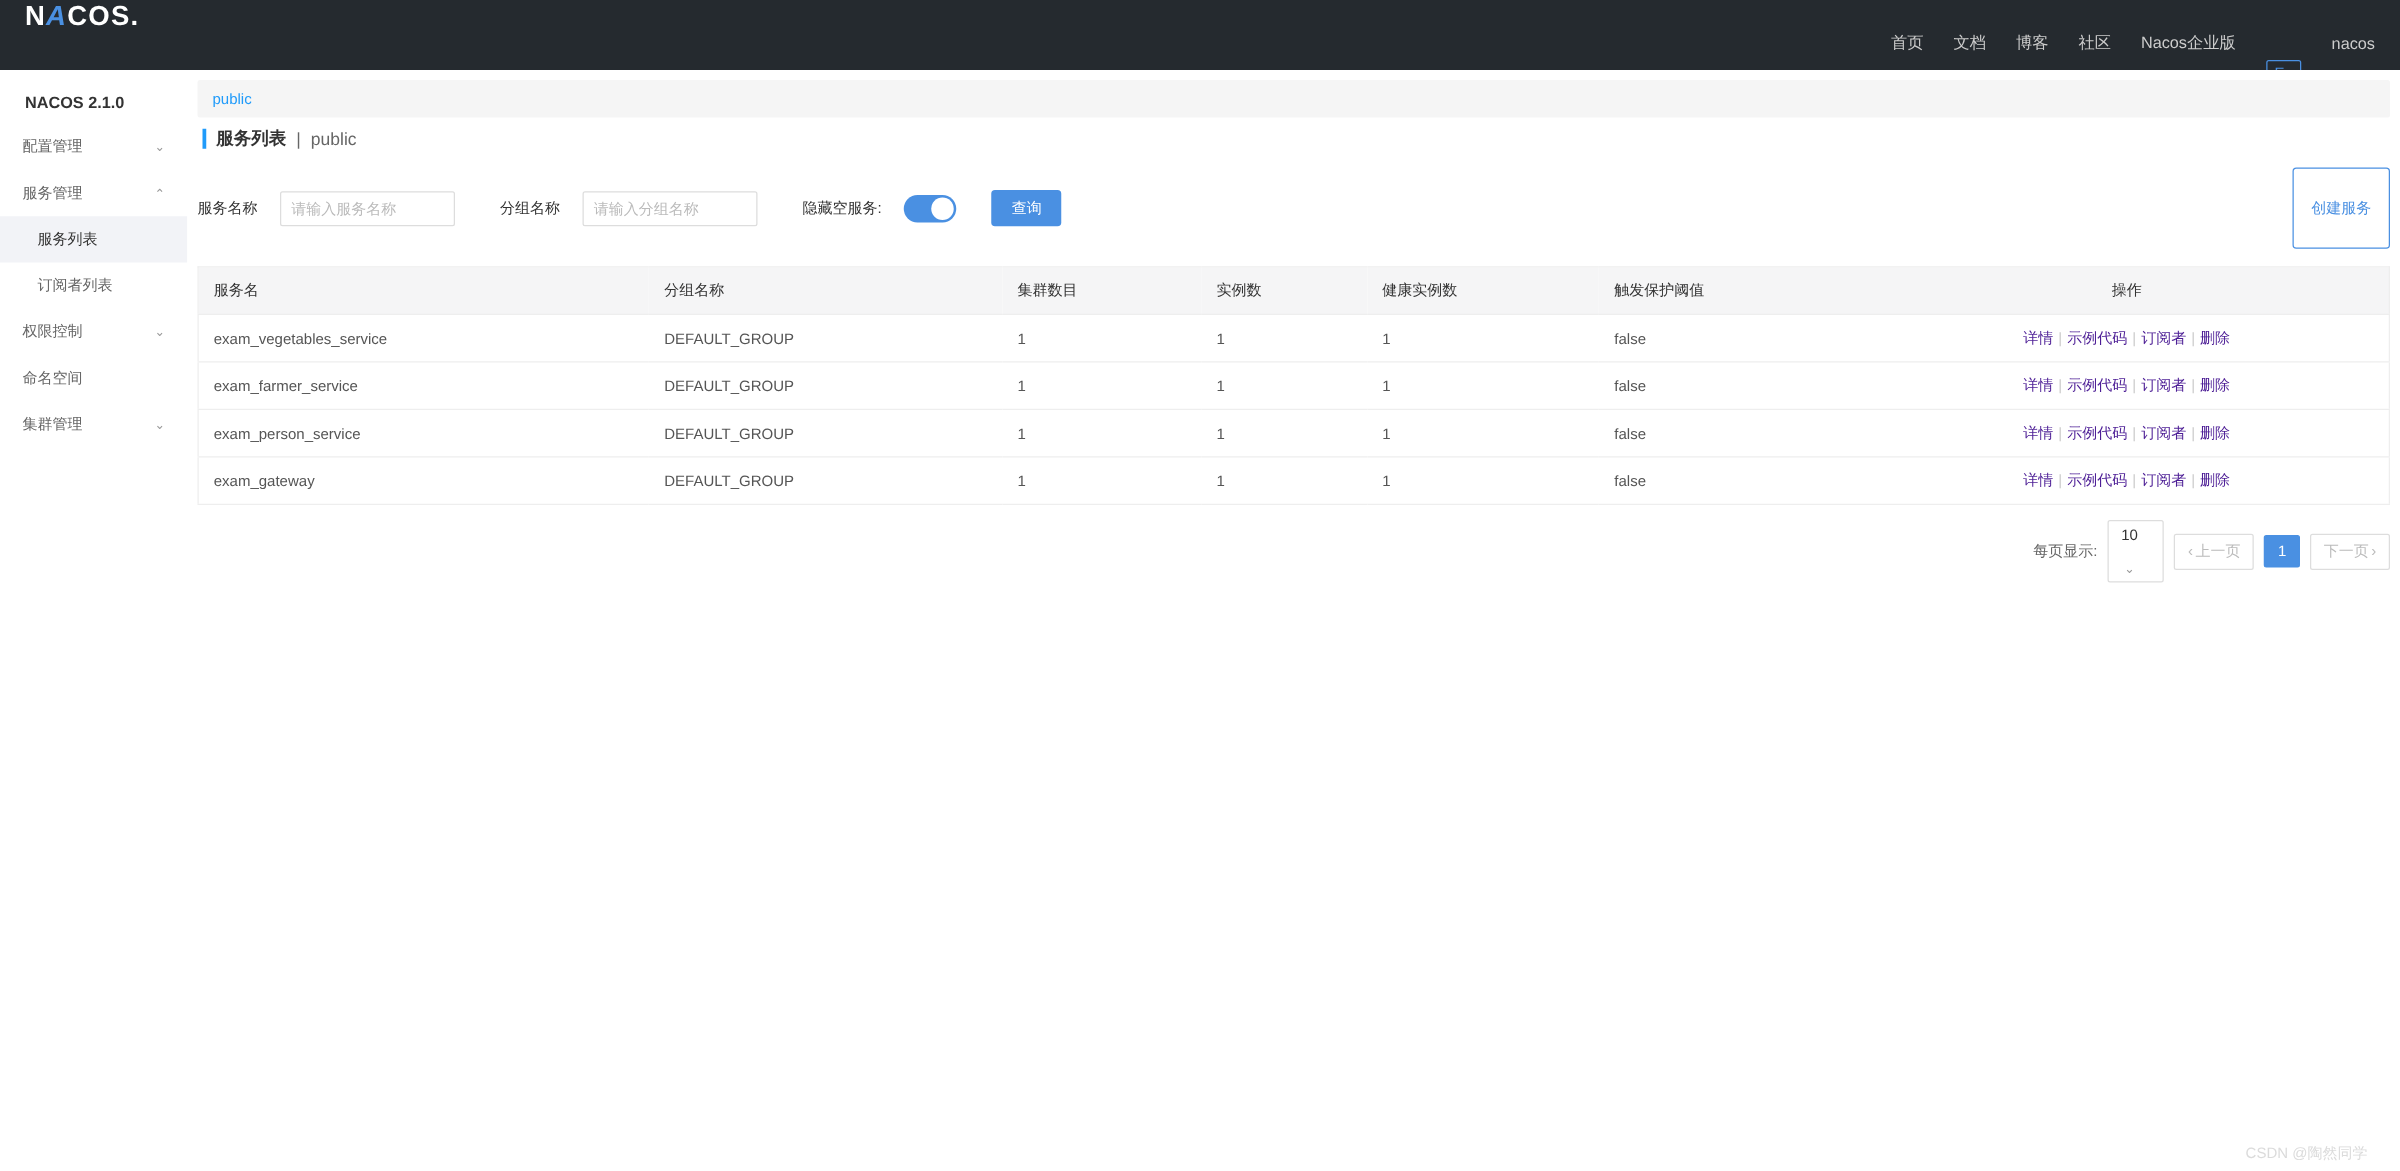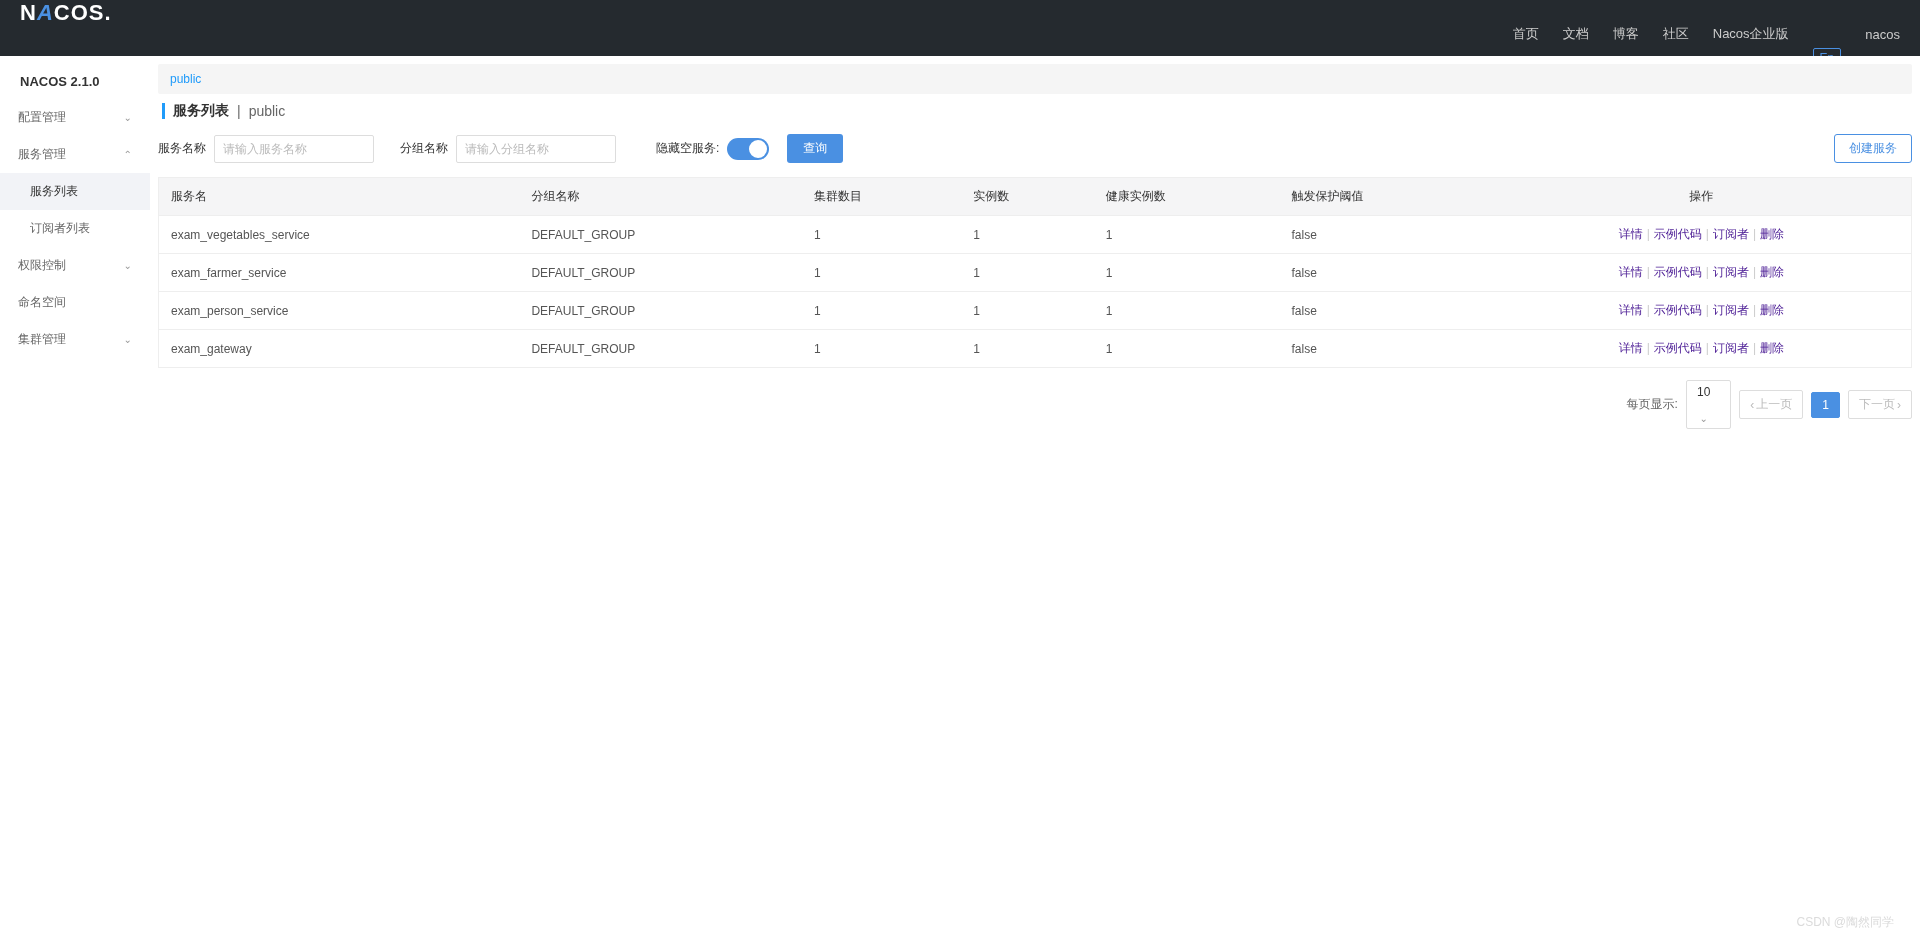--- a/index.html
+++ b/index.html
@@ -26,28 +26,28 @@
     .main-inner { padding: 8px 8px 8px 8px; }
     
     .tabs-bar { background: #f5f5f5; padding: 8px 12px; margin: 0 0 8px 0; border-radius: 2px; }
     .tab-link { color: #209bfa; font-size: 12px; cursor: pointer; }
     
     .page-title-row { display: flex; align-items: center; margin: 0 0 14px 0; padding-left: 4px;}
     .title-bar { width: 3px; height: 16px; background: #209bfa; margin-right: 8px; }
     .page-title { font-size: 14px; font-weight: 600; }
     .page-subtitle { font-size: 14px; color: #666; margin-left: 8px; }
     
-    .search-row { display: flex; align-items: center; gap: 8px; margin-bottom: 14px; }
+    .search-row { display: flex; align-items: center; gap: 18px; margin-bottom: 14px; }
     .search-label { font-size: 12px; color: #333; }
-    .search-input { width: 160px; height: 28px; border: 1px solid #ddd; padding: 0 8px; font-size: 12px; border-radius: 2px; outline: none; }
+    .search-input { width: 140px; height: 28px; border: 1px solid #ddd; padding: 0 8px; font-size: 12px; border-radius: 2px; outline: none; }
     .search-input::placeholder { color: #bbb; }
     .toggle { width: 42px; height: 22px; background: #4a90e2; border-radius: 11px; position: relative; cursor: pointer; }
     .toggle-knob { width: 18px; height: 18px; background: #fff; border-radius: 50%; position: absolute; top: 2px; right: 2px; }
     .btn-primary { background: #4a90e2; color: #fff; border: none; padding: 6px 16px; border-radius: 3px; font-size: 12px; cursor: pointer; }
-    .btn-create { background: #fff; color: #4a90e2; border: 1px solid #4a90e2; padding: 5px 14px; border-radius: 3px; font-size: 12px; cursor: pointer; margin-left: auto; }
+    .btn-create { background: #fff; color: #4a90e2; border: 1px solid #4a90e2; padding: 23px 14px; border-radius: 3px; font-size: 12px; cursor: pointer; margin-left: auto; }
     
     .table { width: 100%; border-collapse: collapse; border: 1px solid #eee; }
     .table th { background: #f5f5f6; text-align: left; padding: 10px 12px; font-size: 12px; font-weight: normal; color: #333; border-bottom: 1px solid #eee; }
     .table td { padding: 10px 12px; font-size: 12px; color: #555; border-bottom: 1px solid #eee; }
     .table th.center, .table td.center { text-align: center; }
     .action-link { color: #4c1d95; cursor: pointer; }
     .action-sep { color: #ccc; margin: 0 4px; }
     
     .pagination { display: flex; align-items: center; justify-content: flex-end; gap: 8px; margin-top: 12px; }
     .page-label { font-size: 12px; color: #666; }
@@ -125,21 +125,21 @@
         <span class="page-subtitle">public</span>
       </div>
 
       <div class="search-row">
         <span class="search-label">服务名称</span>
         <input class="search-input" placeholder="请输入服务名称" style="">
 
         <span class="search-label" style="margin-left:18px">分组名称</span>
         <input class="search-input" placeholder="请输入分组名称" style="">
 
-        <span class="search-label" style="margin-left:32px">隐藏空服务:</span>
+        <span class="search-label" style="margin-left:18px">隐藏空服务:</span>
         <div class="toggle">
           <div class="toggle-knob"></div>
         </div>
 
         <button class="btn-primary" style="margin-left:10px">查询</button>
         <button class="btn-create">创建服务</button>
       </div>
 
       <table class="table">
         <thead>

